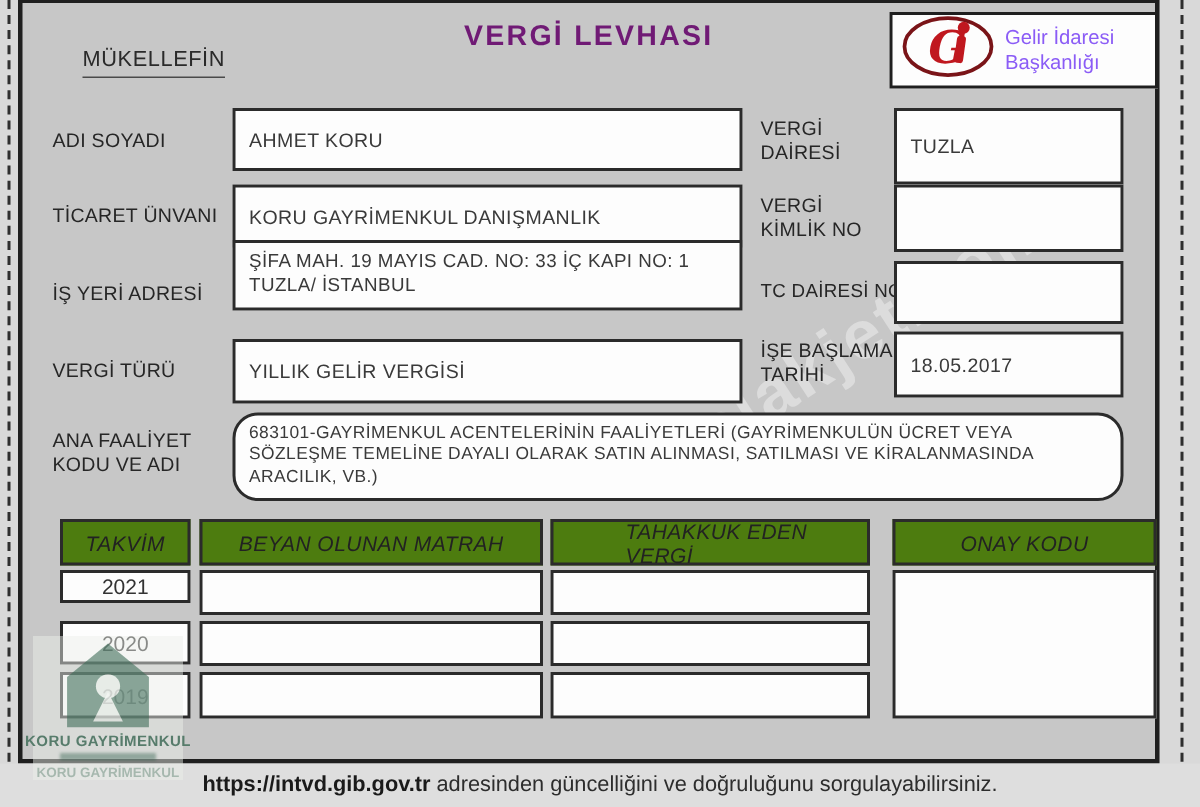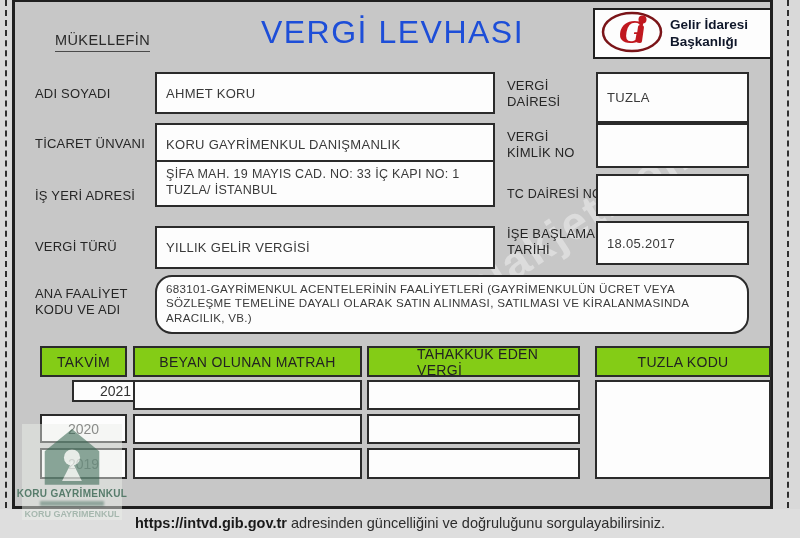--- a/index.html
+++ b/index.html
@@ -15,37 +15,37 @@
   .cutline.right { left:787px; }
 
   
   .doc { position:absolute; left:12px; top:0; width:761px; height:509px;
     background:#c7c7c7; border:3px solid #1f1f1f; border-top-width:2px; }
 
   .owner-label { position:absolute; left:8px; top:30px; font-size:14.5px; color:#2a2a2a;
     border-bottom:1.5px solid #4a4a4a; padding-bottom:3px; letter-spacing:.4px;margin-left:32px; }
 
   .doc-title { position:absolute; left:0; right:0; top:12px; text-align:center;
-    font-size:32px; font-weight:normal; color:#1d4ed8; letter-spacing:1.5px; }
+    font-size:19px; font-weight:bold; color:#701a75; letter-spacing:1.5px; }
 
   
   .logo-box { position:absolute; left:578px; top:6px; width:179px; height:51px;
     background:#fdfdfd; border:2px solid #1f1f1f; display:flex; align-items:center; gap:7px; padding:3px 6px; }
   .logo-mark { flex:0 0 auto; }
-  .logo-text { font-size:13.5px; font-weight:bold; color:#0f172a; line-height:1.25; }
+  .logo-text { font-size:13.5px; font-weight:normal; color:#8b5cf6; line-height:1.25; }
 
   
   .flabel { position:absolute; font-size:13px; color:#262626; line-height:1.2; letter-spacing:.2px; }
   .fbox { position:absolute; background:#fdfdfd; border:2px solid #2b2b2b;
     display:flex; align-items:center; padding:8px 9px; font-size:13px; color:#3a3a3a; letter-spacing:.3px; }
   .fbox.multiline { align-items:flex-start; padding-top:5px; line-height:1.25; font-size:12.5px; }
 
   
   .tcell { position:absolute; border:2px solid #2b2b2b; display:flex; align-items:center; justify-content:center; }
-  .thead { background:#84cc16; font-size:14px; color:#222; letter-spacing:.3px; }
+  .thead { background:#4d7c0f; font-size:14px; color:#222; letter-spacing:.3px;font-style:italic; }
   .tdata { background:#fdfdfd; font-size:14px; color:#333; }
 
   
   .footer-strip { position:absolute; left:0; top:509px; width:800px; height:29px; background:#dedede; }
   .doc-footer { position:absolute; left:0; right:0; top:515px; text-align:center;
     font-size:14.5px; color:#2d2d2d; }
   .doc-footer .url { font-weight:bold; color:#1a1a1a; }
 
   
   .wm-site { position:absolute; left:330px; top:200px; width:440px; text-align:center;
@@ -112,23 +112,23 @@
     <div class="flabel" style="left:492px; top:224px; width:88px;">İŞE BAŞLAMA TARİHİ</div>
 
     <div class="fbox" style="left:581px; top:70px;  width:153px; height:51px;">TUZLA</div>
     <div class="fbox" style="left:581px; top:121px; width:153px; height:45px;"></div>
     <div class="fbox" style="left:581px; top:172px; width:153px; height:42px;"></div>
     <div class="fbox" style="left:581px; top:219px; width:153px; height:44px;">18.05.2017</div>
 
     <div class="tcell thead" style="left:25px;  top:344px; width:87px;  height:31px;">TAKVİM</div>
     <div class="tcell thead" style="left:118px; top:344px; width:229px; height:31px;">BEYAN OLUNAN MATRAH</div>
     <div class="tcell thead" style="left:352px; top:344px; width:213px; height:31px;padding-left:48px;">TAHAKKUK EDEN VERGİ</div>
-    <div class="tcell thead" style="left:580px; top:344px; width:176px; height:31px;">TUZLA KODU</div>
+    <div class="tcell thead" style="left:580px; top:344px; width:176px; height:31px;">ONAY KODU</div>
 
-    <div class="tcell tdata" style="left:25px;  top:378px; width:87px;  height:22px;margin-left:32px;">2021</div>
+    <div class="tcell tdata" style="left:25px;  top:378px; width:87px;  height:22px;">2021</div>
     <div class="tcell tdata" style="left:118px; top:378px; width:229px; height:30px;"></div>
     <div class="tcell tdata" style="left:352px; top:378px; width:213px; height:30px;"></div>
 
     <div class="tcell tdata" style="left:25px;  top:412px; width:87px;  height:29px;">2020</div>
     <div class="tcell tdata" style="left:118px; top:412px; width:229px; height:30px;"></div>
     <div class="tcell tdata" style="left:352px; top:412px; width:213px; height:30px;"></div>
 
     <div class="tcell tdata" style="left:25px;  top:446px; width:87px;  height:31px; color:#8b8b8b;">2019</div>
     <div class="tcell tdata" style="left:118px; top:446px; width:229px; height:31px;"></div>
     <div class="tcell tdata" style="left:352px; top:446px; width:213px; height:31px;"></div>

